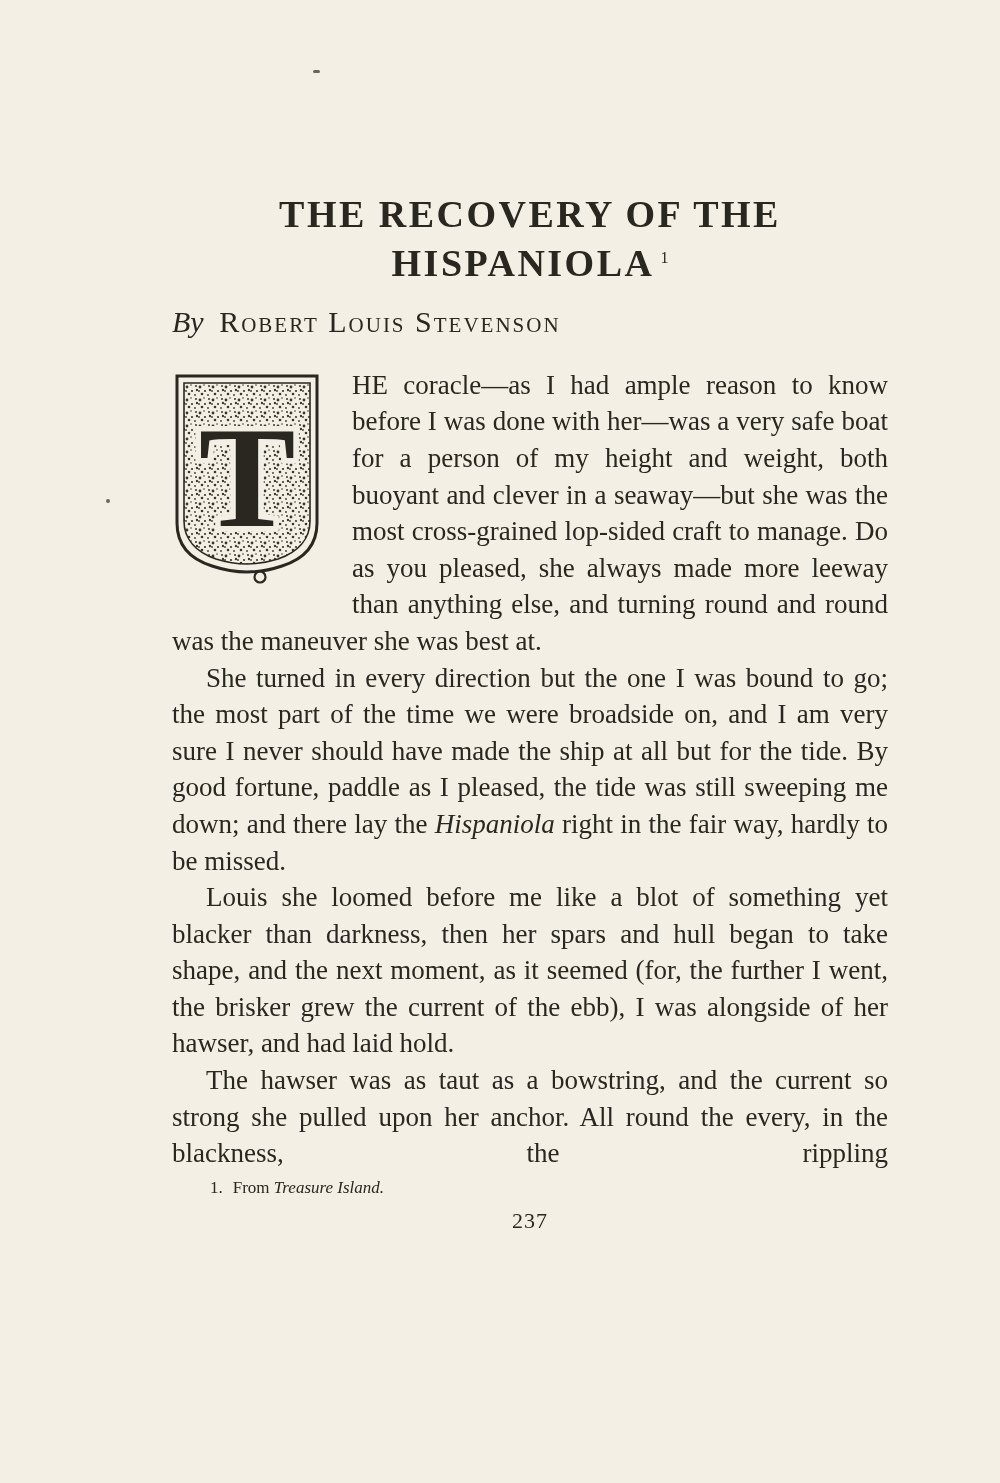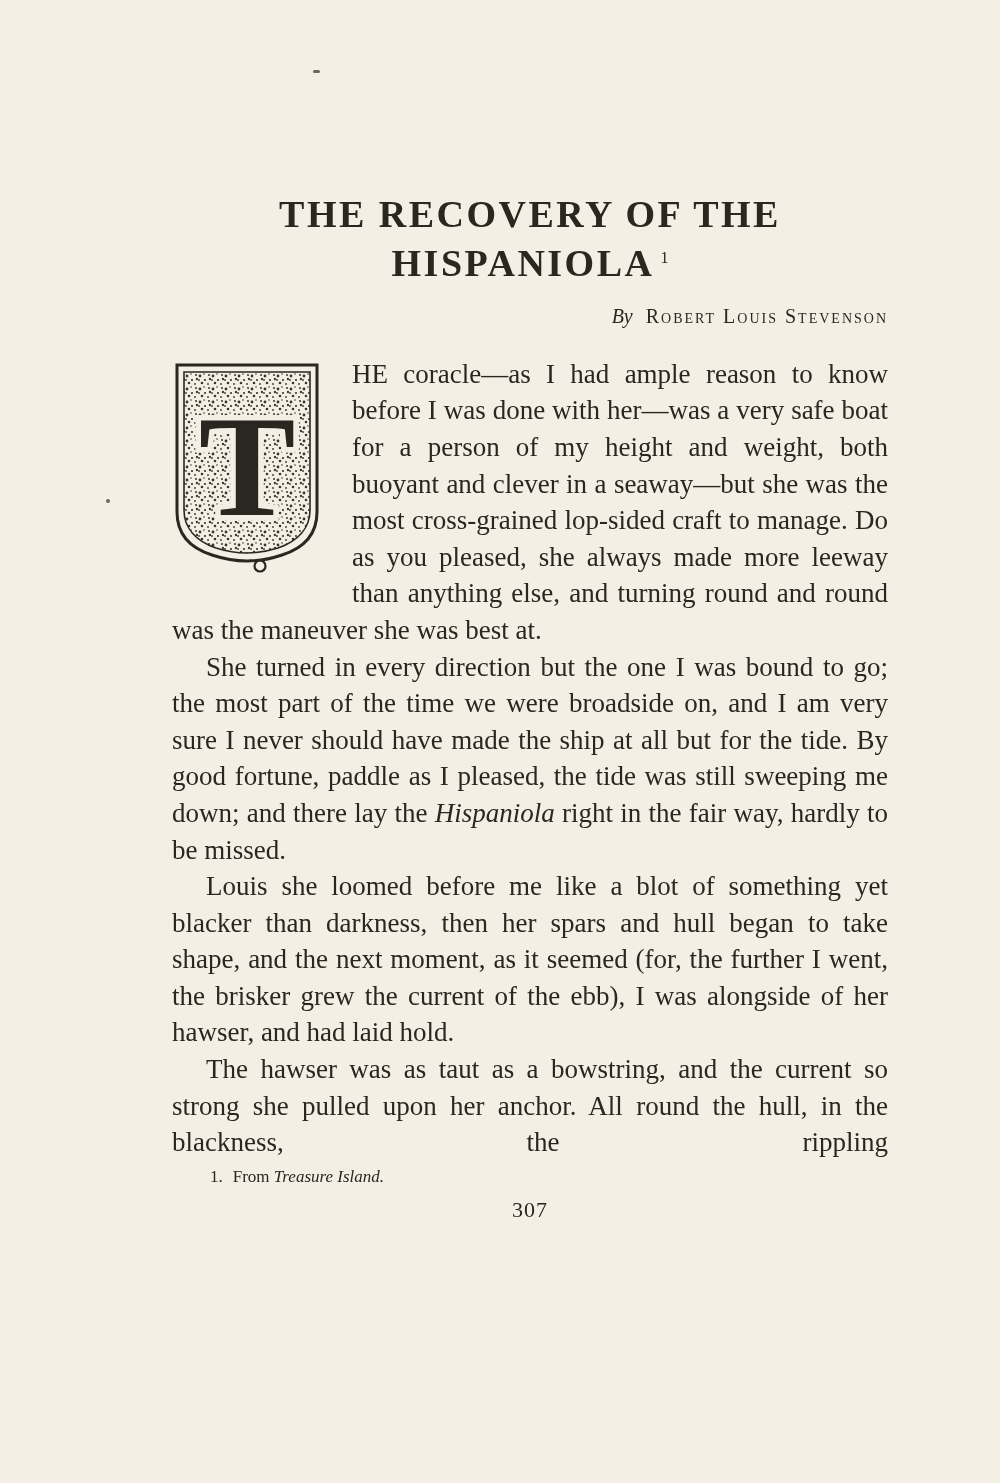--- a/index.html
+++ b/index.html
@@ -32,22 +32,22 @@
     line-height: 1.3;
   }
   .title .note-ref {
     font-size: 0.42em;
     vertical-align: super;
     font-weight: 400;
     letter-spacing: 0;
     margin-left: 6px;
   }
   .byline {
-    text-align: right;
-    font-size: 20px;
+    text-align: left;
+    font-size: 30px;
     margin: 0 0 28px 0;
   }
   .byline .prefix { font-style: italic; margin-right: 8px; }
   .byline .name {
     font-variant: small-caps;
     letter-spacing: 2px;
   }
   .bodytext {
     font-size: 27px;
     line-height: 36.6px;
@@ -130,24 +130,24 @@
 
             <text x="75" y="155" text-anchor="middle" font-family="Liberation Serif, DejaVu Serif, serif" font-size="145" font-weight="700" fill="#2a2721" stroke="#f3efe4" stroke-width="11" paint-order="stroke">T</text>
           </svg>
         </span><span>HE coracle—as I had ample reason to know before I was done with her—was a very safe boat for a person of my height and weight, both buoyant and clever in a seaway—but she was the most cross-grained lop-sided craft to manage. Do as you pleased, she always made more leeway than anything else, and turning round and round was the maneuver she was best at.</span>
       </p>
 
       <p class="indented"><span>She turned in every direction but the one I was bound to go; the most part of the time we were broadside on, and I am very sure I never should have made the ship at all but for the tide. By good fortune, paddle as I pleased, the tide was still sweeping me down; and there lay the </span><em>Hispaniola</em><span> right in the fair way, hardly to be missed.</span></p>
 
       <p class="indented">Louis she loomed before me like a blot of something yet blacker than darkness, then her spars and hull began to take shape, and the next moment, as it seemed (for, the further I went, the brisker grew the current of the ebb), I was alongside of her hawser, and had laid hold.</p>
 
-      <p class="indented force-justify">The hawser was as taut as a bowstring, and the current so strong she pulled upon her anchor. All round the hull, in the blackness, the rippling</p>
+      <p class="indented force-justify">The hawser was as taut as a bowstring, and the current so strong she pulled upon her anchor. All round the every, in the blackness, the rippling</p>
 
     </div>
 
     <div class="footnote">
       <span class="num">1.</span><span>From </span><span class="src">Treasure Island.</span>
     </div>
 
-    <div class="pagenum">307</div>
+    <div class="pagenum">237</div>
 
   </div>
 </div>
 
 </body></html>

